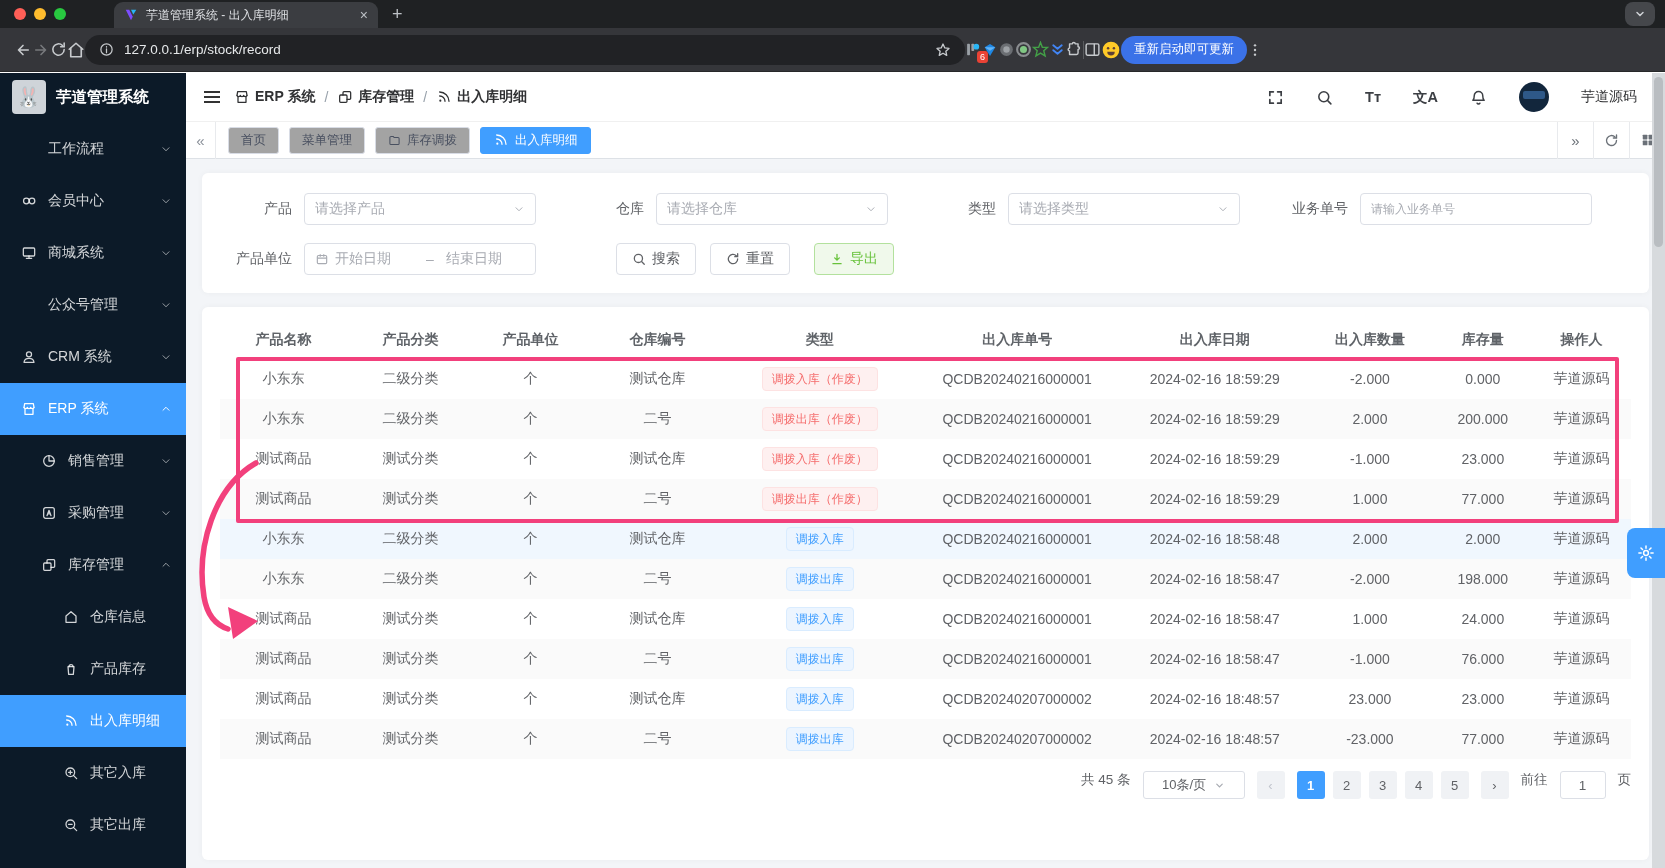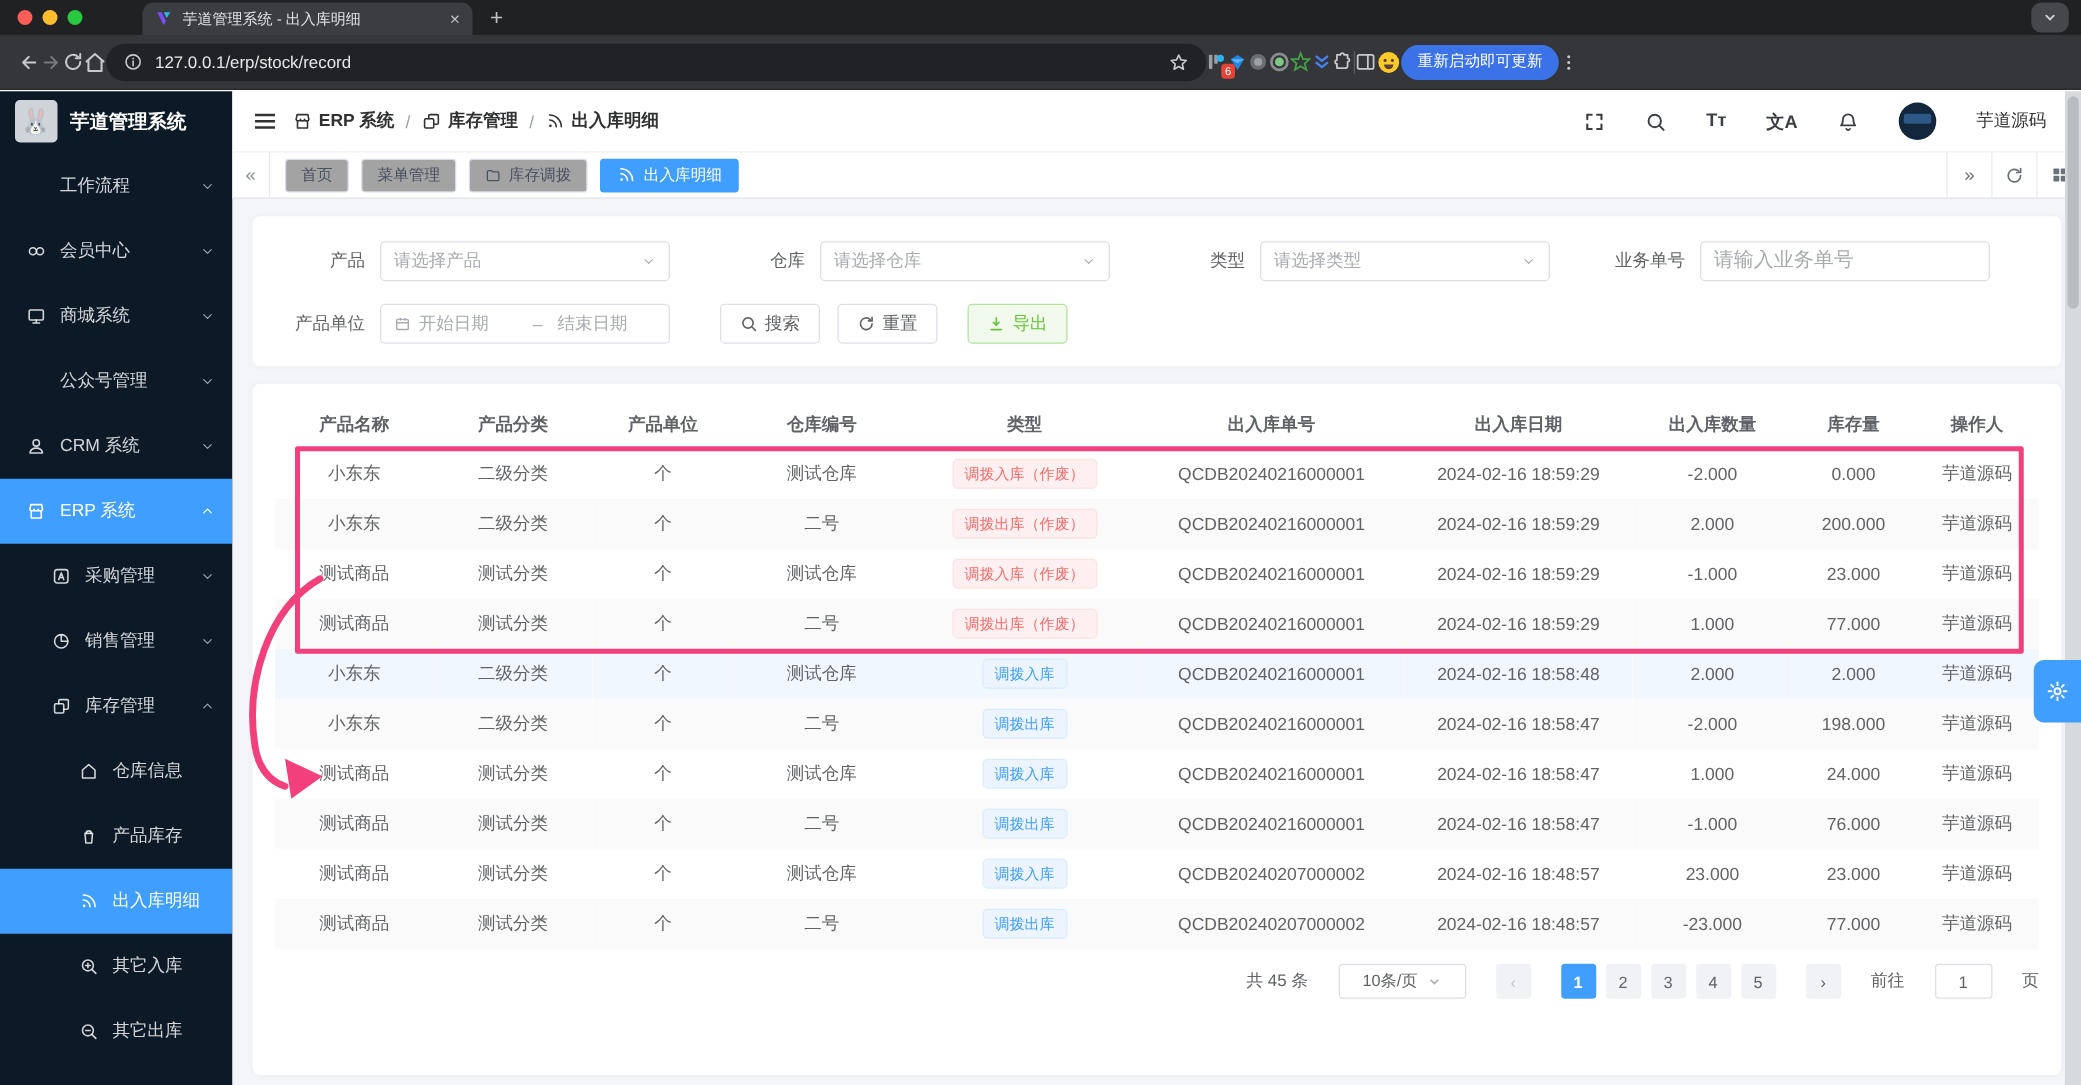--- a/index.html
+++ b/index.html
@@ -67,44 +67,44 @@
 .content{position:relative;flex:1;padding:14px 16px 8px;display:flex;flex-direction:column;gap:14px;overflow:hidden}
 .card{background:#fff;border-radius:6px;box-shadow:0 0 6px rgba(0,0,0,.04)}
 
 
 .filter-card{padding:20px 22px 18px}
 .frow{display:flex;}
 .frow+.frow{margin-top:18px}
 .fgroup{display:flex;align-items:center;margin-right:40px}
 .flabel{width:80px;text-align:right;padding-right:12px;color:#606266;font-size:14px;white-space:nowrap}
 .fctrl{width:232px;height:32px;border:1px solid #dcdfe6;border-radius:4px;display:flex;align-items:center;padding:0 10px;gap:6px;background:#fff}
-.fctrl input{border:none;outline:none;flex:1;font-size:16px;min-width:0;font-family:inherit;color:#606266}
+.fctrl input{border:none;outline:none;flex:1;font-size:12px;min-width:0;font-family:inherit;color:#606266}
 .fctrl input::placeholder{color:#a8abb2}
 .fph{flex:1;color:#a8abb2;font-size:14px;white-space:nowrap;overflow:hidden}
 .fchev{color:#a8abb2;display:flex}
 .fic{color:#a8abb2;display:flex}
 .dsep{color:#a8abb2;padding:0 6px}
 .btn{height:32px;display:inline-flex;align-items:center;gap:6px;padding:0 15px;border:1px solid #dcdfe6;border-radius:4px;background:#fff;color:#606266;font-size:14px;cursor:pointer;white-space:nowrap}
 .btn+.btn{margin-left:14px}
-.btn.first{}
+.btn.first{margin-left:40px}
 .btn.success{background:#f0f9eb;border-color:#b3e19d;color:#67c23a;margin-left:24px}
 
 
 .table-card{position:relative;flex:1;padding:14px 18px 12px;display:flex;flex-direction:column;min-height:0}
 table{width:100%;border-collapse:collapse;table-layout:fixed}
 th{height:38px;font-weight:bold;color:#5f6368;font-size:14px;text-align:center;white-space:nowrap}
 td{height:40px;color:#606266;font-size:14px;text-align:center;white-space:nowrap;overflow:hidden;text-overflow:ellipsis}
 tbody tr:nth-child(even){background:#fafafa}
 tbody tr.hl{background:#f0f7fe}
 .pill{display:inline-block;font-size:12px;line-height:1;padding:5px 9px;border-radius:4px;white-space:nowrap}
 .pill.danger{color:#f56c6c;background:#fef0f0;border:1px solid #fde2e2}
 .pill.primary{color:#409eff;background:#ecf5ff;border:1px solid #d9ecff}
 
 
-.pager{margin-top:12px;display:flex;align-items:center;justify-content:flex-end;gap:24px;color:#606266;font-size:13.5px}
+.pager{margin-top:12px;display:flex;align-items:flex-start;justify-content:flex-end;gap:12px;color:#606266;font-size:13.5px}
 .psize{width:102px;height:28px;border:1px solid #dcdfe6;border-radius:3px;display:flex;align-items:center;justify-content:center;gap:8px;color:#606266;font-size:13px;cursor:pointer}
 .pbtn{min-width:28px;height:28px;border-radius:3px;background:#f0f2f5;display:flex;align-items:center;justify-content:center;font-size:13px;color:#606266;cursor:pointer}
 .pbtn.disabled{color:#c0c4cc}
 .pbtn.active{background:#409eff;color:#fff;font-weight:bold}
 .pages{display:flex;gap:8px}
 .goto-input{width:46px;height:28px;border:1px solid #dcdfe6;border-radius:3px;text-align:center;font-size:13.5px;color:#606266;outline:none;font-family:inherit}
 
 
 .anno-rect{position:absolute;top:50px;left:34px;right:30px;height:166px;border:4px solid #f2407c;border-radius:2px;pointer-events:none;z-index:4}
 .anno-arrow{position:absolute;left:8px;top:296px;width:80px;height:190px;pointer-events:none;z-index:5}
@@ -324,39 +324,39 @@
             <span class="mi-label">ERP 系统</span>
             <span class="mi-arrow">
               <svg width="12" height="12" viewBox="0 0 24 24" fill="none" stroke="currentColor" stroke-width="1.9" stroke-linecap="round" stroke-linejoin="round">
                 <path d="M6 14.5l6-6 6 6"></path>
               </svg>
             </span>
           </div>
           <div class="menu-item lv2">
             <span class="mi-icon">
               <svg width="16" height="16" viewBox="0 0 24 24" fill="none" stroke="currentColor" stroke-width="1.9" stroke-linecap="round" stroke-linejoin="round">
-                <rect x="4" y="4" width="16" height="16" rx="3"></rect>
-                <path d="M9 16l3-8 3 8M10.2 13.4h3.6"></path>
-              </svg>
-            </span>
-            <span class="mi-label">采购管理</span>
+                <circle cx="12" cy="12" r="8"></circle>
+                <path d="M12 4.5V12h7.5"></path>
+              </svg>
+            </span>
+            <span class="mi-label">销售管理</span>
             <span class="mi-arrow">
               <svg width="12" height="12" viewBox="0 0 24 24" fill="none" stroke="currentColor" stroke-width="1.9" stroke-linecap="round" stroke-linejoin="round">
                 <path d="M6 9.5l6 6 6-6"></path>
               </svg>
             </span>
           </div>
           <div class="menu-item lv2">
             <span class="mi-icon">
               <svg width="16" height="16" viewBox="0 0 24 24" fill="none" stroke="currentColor" stroke-width="1.9" stroke-linecap="round" stroke-linejoin="round">
-                <circle cx="12" cy="12" r="8"></circle>
-                <path d="M12 4.5V12h7.5"></path>
-              </svg>
-            </span>
-            <span class="mi-label">销售管理</span>
+                <rect x="4" y="4" width="16" height="16" rx="3"></rect>
+                <path d="M9 16l3-8 3 8M10.2 13.4h3.6"></path>
+              </svg>
+            </span>
+            <span class="mi-label">采购管理</span>
             <span class="mi-arrow">
               <svg width="12" height="12" viewBox="0 0 24 24" fill="none" stroke="currentColor" stroke-width="1.9" stroke-linecap="round" stroke-linejoin="round">
                 <path d="M6 9.5l6 6 6-6"></path>
               </svg>
             </span>
           </div>
           <div class="menu-item lv2">
             <span class="mi-icon">
               <svg width="16" height="16" viewBox="0 0 24 24" fill="none" stroke="currentColor" stroke-width="1.9" stroke-linecap="round" stroke-linejoin="round">
                 <rect x="4" y="9" width="11" height="11" rx="1.5"></rect>

